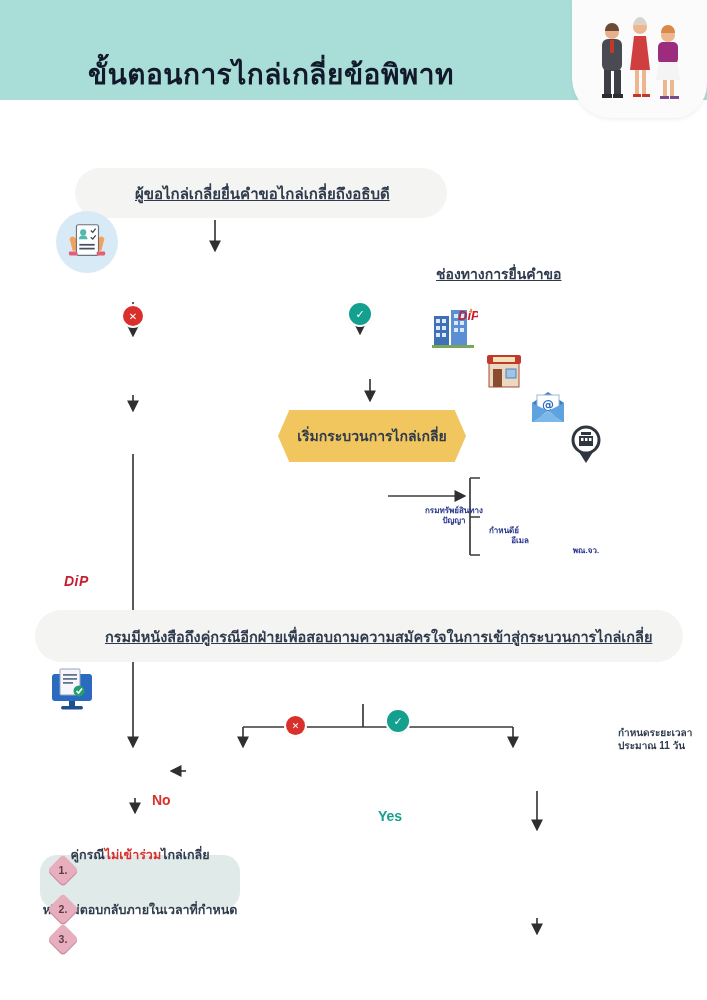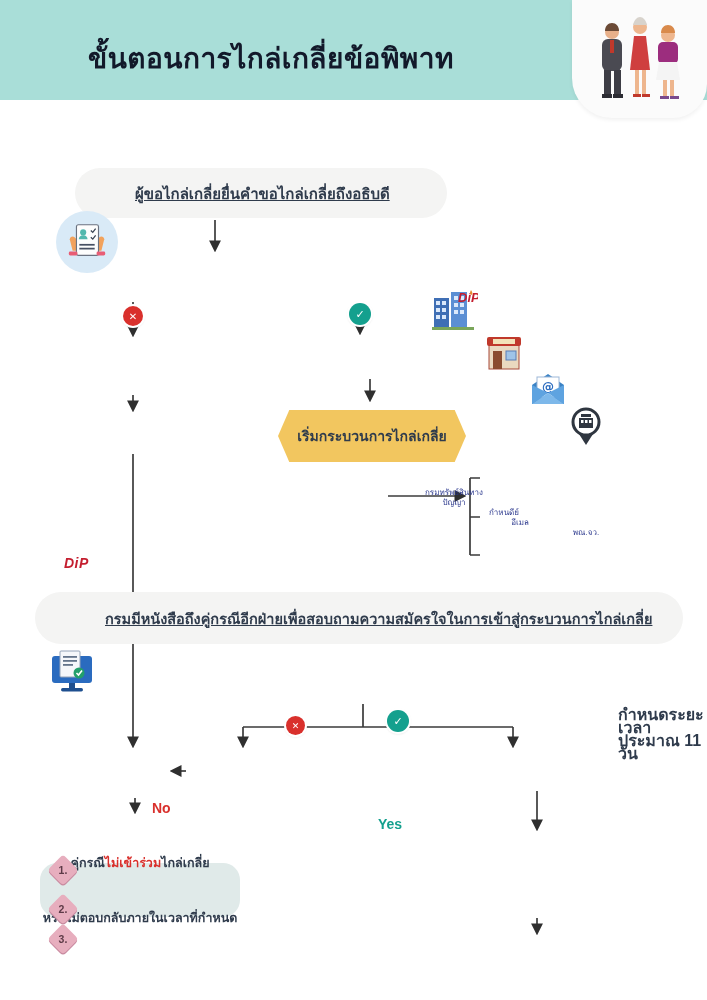--- a/index.html
+++ b/index.html
@@ -2,21 +2,21 @@
 <html><head>
 <meta charset="utf-8">
 <style>
   html,body{margin:0;padding:0;background:#fff;}
   .canvas{position:relative;width:707px;height:1000px;background:#ffffff;overflow:hidden;
           font-family:"Liberation Sans","DejaVu Sans",sans-serif;color:#2f3b4c;}
   .abs{position:absolute;}
   .bold{font-weight:700;text-decoration:underline;}
   
   .header{position:absolute;left:0;top:0;width:707px;height:100px;background:#a9ded8;}
-  .title{position:absolute;left:88px;top:36px;font-size:28px;font-weight:800;color:#12192a;letter-spacing:.5px;}
+  .title{position:absolute;left:88px;top:52px;font-size:28px;font-weight:800;color:#12192a;letter-spacing:.5px;}
   .header-blob{position:absolute;left:572px;top:0;width:135px;height:118px;background:#fbfbfb;
                border-radius:0 0 34px 40px;box-shadow:0 2px 4px rgba(0,0,0,.06);}
   
   .pill{position:absolute;border-radius:28px;display:flex;align-items:center;}
   .graybg{background:#f4f4f3;}
   .icon-circle{position:absolute;border-radius:50%;background:#d9eaf7;display:flex;align-items:center;justify-content:center;}
   .box{position:absolute;display:flex;flex-direction:column;align-items:center;justify-content:center;text-align:center;}
   .connectors{position:absolute;left:0;top:0;z-index:0;}
   .layer{position:relative;z-index:1;}
   .badge{position:absolute;border-radius:50%;display:flex;align-items:center;justify-content:center;
@@ -25,24 +25,24 @@
   .badge-teal{background:#14a08e;}
   .hl-red{color:#d9302c;font-weight:800;}
   .lab-red{color:#d9302c;font-weight:800;}
   .lab-teal{color:#14a08e;font-weight:800;}
   .hex{position:absolute;background:#f2c65f;display:flex;align-items:center;justify-content:center;
        clip-path:polygon(6% 0,94% 0,100% 50%,94% 100%,6% 100%,0 50%);font-weight:800;}
   .num-diamond{position:absolute;width:22px;height:22px;background:#e7aebe;transform:rotate(45deg);
                border-radius:4px;box-shadow:1px 1px 0 #c98ba0;}
   .num-diamond span{position:absolute;left:0;top:0;width:22px;height:22px;display:flex;align-items:center;justify-content:center;
                transform:rotate(-45deg);font-size:10.5px;font-weight:700;color:#5d3a47;}
-  .blue-label{color:#27348b;font-weight:400;font-size:8px;text-align:center;line-height:10px;}
+  .blue-label{color:#27348b;font-weight:700;font-size:8px;text-align:center;line-height:10px;}
   .dip-text{color:#c41e2f;font-weight:800;font-style:italic;letter-spacing:.5px;}
   .small-note{color:#32427c;font-size:8.5px;line-height:11px;font-weight:600;}
-  .fs10{font-size:16px;line-height:13px;}
+  .fs10{font-size:10px;line-height:13px;}
   .fs14{font-size:14px;line-height:18px;}
   .fs15{font-size:15px;line-height:19px;}
 </style>
 </head>
 <body>
 
 <div class="canvas">
 
   <div class="header">
     <div class="title">ขั้นตอนการไกล่เกลี่ยข้อพิพาท</div>
@@ -111,20 +111,21 @@
       <circle cx="20" cy="14" r="3.2" fill="#53b8ae"></circle>
       <path d="M20 17c-3 0-4.6 2-4.6 4.2h9.2C24.6 19 23 17 20 17z" fill="#53b8ae"></path>
       <path d="M28 12l2 2 3-4 M28 19l2 2 3-4" stroke="#374151" stroke-width="1.3" fill="none"></path>
       <rect x="16" y="26" width="16" height="1.8" fill="#475063"></rect>
       <rect x="16" y="30" width="16" height="1.8" fill="#475063"></rect>
       <rect x="5" y="34" width="9" height="4" rx="1.5" fill="#e85d75"></rect>
       <rect x="34" y="34" width="9" height="4" rx="1.5" fill="#e85d75"></rect>
     </svg>
   </div>
 
+  <div class="abs bold fs14 layer" style="left:436px;top:153px;width:170px;">ช่องทางการยื่นคำขอ</div>
   <div class="abs layer" style="left:430px;top:176px;width:48px;height:42px;">
     <svg width="48" height="42" viewBox="0 0 48 42">
       <rect x="4" y="10" width="15" height="29" fill="#3f6fb5"></rect>
       <rect x="21" y="4" width="16" height="35" fill="#5b8fd4"></rect>
       <g fill="#dbe9fb">
           <rect x="6" y="13" width="4" height="4"></rect>
           <rect x="12" y="13" width="4" height="4"></rect>
           <rect x="6" y="20" width="4" height="4"></rect>
           <rect x="12" y="20" width="4" height="4"></rect>
           <rect x="6" y="27" width="4" height="4"></rect>

